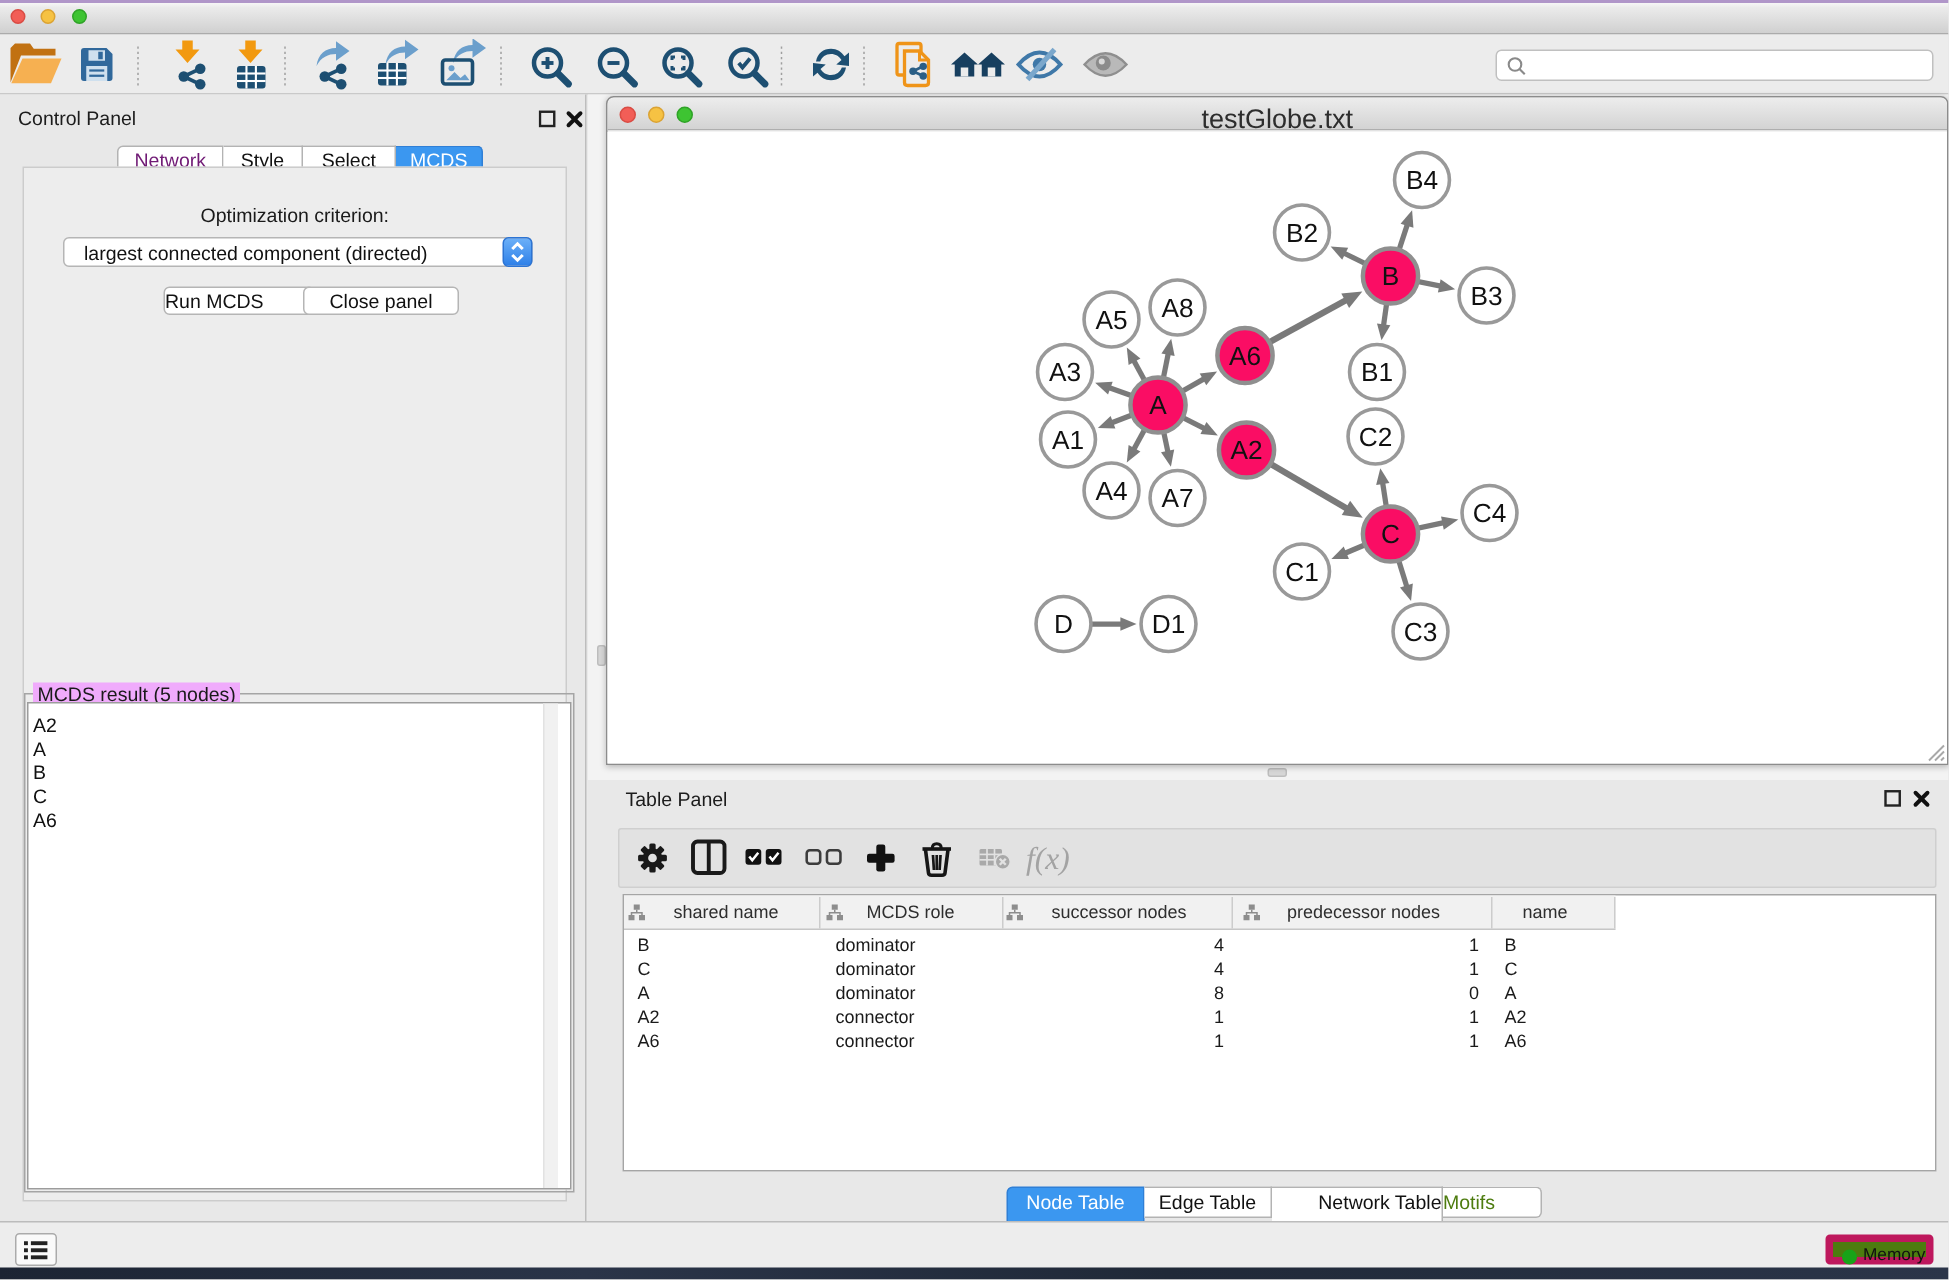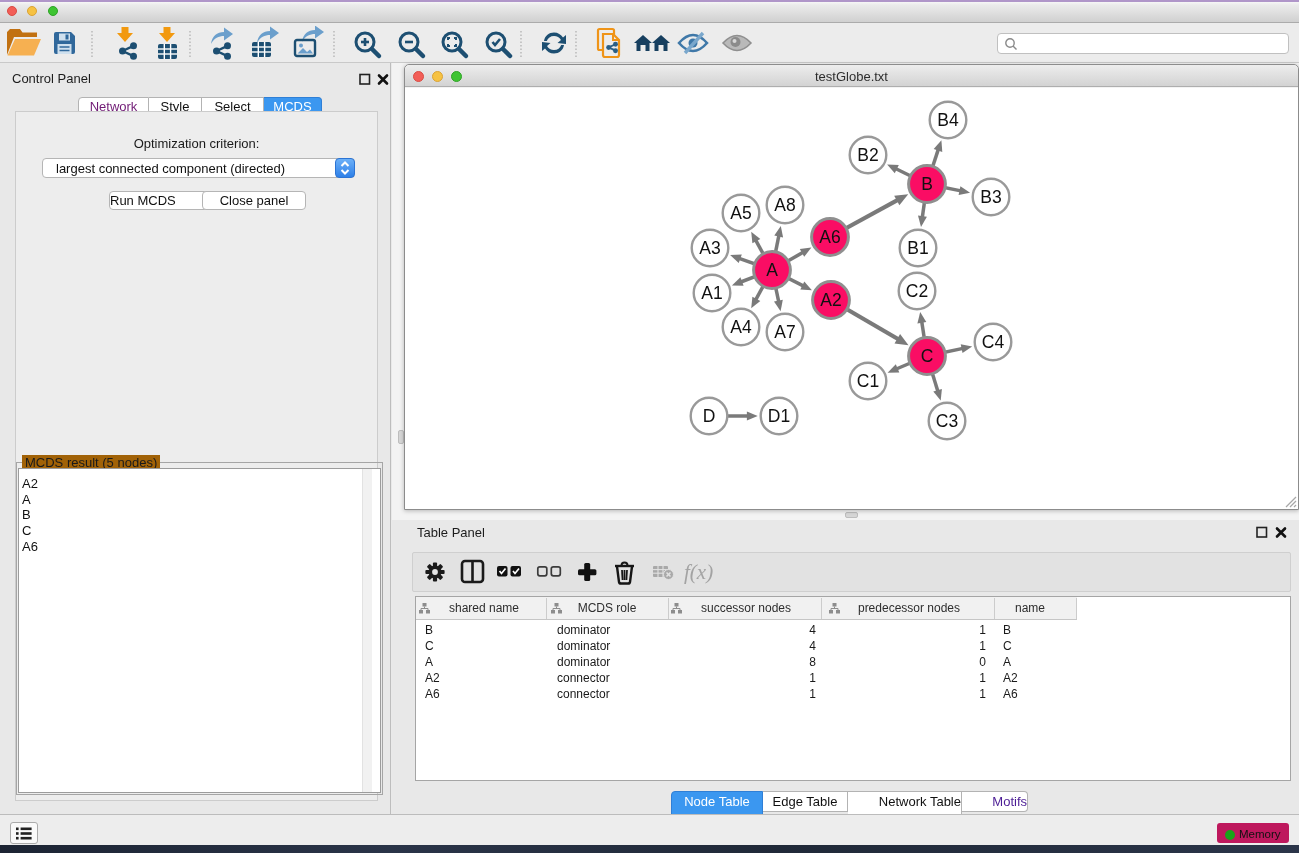--- a/index.html
+++ b/index.html
@@ -183,36 +183,36 @@
  <svg class="abs" style="right:2px;top:1px" width="14" height="16">
       <path d="M3.5,6 L7,2.5 L10.5,6" fill="none" stroke="#fff" stroke-width="2"></path>
       <path d="M3.5,10 L7,13.5 L10.5,10" fill="none" stroke="#fff" stroke-width="2"></path>
     </svg>
 </div>
 
 <div class="abs" style="left:109px;top:191px;width:101px;height:19px;background:#fff;border:1px solid #b5b5b5;border-radius:4px;font-size:13px;line-height:18px;color:#111">Run MCDS</div>
 <div class="abs" style="left:202px;top:191px;width:104px;height:19px;background:#fff;border:1px solid #b5b5b5;border-radius:4px;font-size:13px;text-align:center;line-height:18px;color:#111">Close panel</div>
 
 <div class="abs" style="left:16px;top:462px;width:367px;height:333px;border:1px solid #a5a5a5"></div>
-<div class="abs" style="left:22px;top:455px;background:#a16207;padding:0 3px;font-size:13px;color:#1a1a1a">MCDS result (5 nodes)</div>
+<div class="abs" style="left:22px;top:455px;background:#f0abfc;padding:0 3px;font-size:13px;color:#1a1a1a">MCDS result (5 nodes)</div>
 <div class="abs" style="left:18px;top:468px;width:363px;height:325px;background:#fff;border:1px solid #9c9c9c"></div>
 <div class="abs" style="left:362px;top:469px;width:10px;height:323px;background:#f1f1f1;border-left:1px solid #e2e2e2"></div>
 <div class="abs" style="left:22px;top:476px;font-size:13px;color:#111;line-height:15.7px">A2<br>A<br>B<br>C<br>A6</div>
 
 <div class="abs" style="left:392px;top:63px;width:907px;height:457px;background:#f3f3f3"></div>
 
 <div class="abs" style="left:398px;top:430px;width:6px;height:14px;background:#d6d6d6;border:1px solid #bdbdbd;border-radius:2px"></div>
 <div class="abs" style="left:845px;top:512px;width:13px;height:6px;background:#d6d6d6;border:1px solid #bdbdbd;border-radius:2px"></div>
 
 <div class="abs" style="left:404px;top:64px;width:895px;height:446px;border:1px solid #8c8c8c;border-radius:5px 5px 0 0;box-shadow:0 1px 4px rgba(0,0,0,0.25)">
  <div class="abs" style="left:0;top:0;right:0;height:22px;background:linear-gradient(#ededed,#d3d3d3);border-bottom:1px solid #aeaeae;border-radius:5px 5px 0 0">
   <div class="tl" style="left:8px;top:6px;width:11px;height:11px;background:#f25e57;border:1px solid #d94c44"></div>
   <div class="tl" style="left:27px;top:6px;width:11px;height:11px;background:#f6c243;border:1px solid #dba334"></div>
   <div class="tl" style="left:46px;top:6px;width:11px;height:11px;background:#3ec432;border:1px solid #2fa327"></div>
-  <div class="abs" style="left:0;right:0;top:4px;text-align:center;font-size:13px;color:#2d2d2d">testGlobe.txt</div>
+  <div class="abs" style="left:0;right:0;top:4px;text-align:center;font-size:18px;color:#2d2d2d">testGlobe.txt</div>
  </div>
  <div class="abs" style="left:0;top:23px;right:0;bottom:0;background:#fff"></div>
  <svg class="abs" style="right:1px;bottom:1px" width="13" height="13">
       <g stroke="#a8a8a8" stroke-width="1.3">
         <line x1="12" y1="2" x2="2" y2="12"></line>
         <line x1="12" y1="6" x2="6" y2="12"></line>
         <line x1="12" y1="10" x2="10" y2="12"></line>
       </g>
     </svg>
 </div>
@@ -418,32 +418,32 @@
 </svg>
 <div class="abs" style="left:425px;top:622px;font-size:12px;color:#1a1a1a;line-height:16px">B<br>C<br>A<br>A2<br>A6</div>
 <div class="abs" style="left:557px;top:622px;font-size:12px;color:#1a1a1a;line-height:16px">dominator<br>dominator<br>dominator<br>connector<br>connector</div>
 <div class="abs" style="left:740px;top:622px;width:76px;font-size:12px;color:#1a1a1a;line-height:16px;text-align:right">4<br>4<br>8<br>1<br>1</div>
 <div class="abs" style="left:910px;top:622px;width:76px;font-size:12px;color:#1a1a1a;line-height:16px;text-align:right">1<br>1<br>0<br>1<br>1</div>
 <div class="abs" style="left:1003px;top:622px;font-size:12px;color:#1a1a1a;line-height:16px">B<br>C<br>A<br>A2<br>A6</div>
 
 <div class="abs" style="left:671px;top:791px;width:92px;height:31px;background:#3b97f0;border:1px solid #2f7fd6;border-radius:4px 0 0 4px;font-size:13px;text-align:center;line-height:20px;color:#fff">Node Table</div>
 <div class="abs" style="left:763px;top:791px;width:85px;height:21px;background:#fff;border:1px solid #b3b3b3;border-left:none;font-size:13px;text-align:center;line-height:20px;color:#111">Edge Table</div>
 <div class="abs" style="left:848px;top:791px;width:114px;height:37px;background:#fff;border:1px solid #b3b3b3;border-left:none;font-size:13px;text-align:right;line-height:20px;color:#111">Network Table</div>
-<div class="abs" style="left:962px;top:791px;width:66px;height:21px;background:#fff;border:1px solid #b3b3b3;border-left:none;border-radius:0 4px 4px 0;font-size:13px;text-align:right;line-height:20px;color:#4c1d95">Motifs</div>
+<div class="abs" style="left:962px;top:791px;width:66px;height:21px;background:#fff;border:1px solid #b3b3b3;border-left:none;border-radius:0 4px 4px 0;font-size:13px;text-align:left;line-height:20px;color:#4d7c0f">Motifs</div>
 
 <div class="abs" style="left:0;top:814px;width:1299px;height:31px;background:#ededed;border-top:1px solid #bcbcbc"></div>
 <div class="abs" style="left:10px;top:822px;width:28px;height:22px;background:#fafafa;border:1px solid #ababab;border-radius:3px">
  <svg style="position:absolute;left:5px;top:4px" width="17" height="13">
       <g fill="#222">
         <rect x="0" y="0.5" width="2.6" height="2.6"></rect>
         <rect x="0" y="5.2" width="2.6" height="2.6"></rect>
         <rect x="0" y="9.9" width="2.6" height="2.6"></rect>
         <rect x="4.6" y="0.5" width="11" height="2.6"></rect>
         <rect x="4.6" y="5.2" width="11" height="2.6"></rect>
         <rect x="4.6" y="9.9" width="11" height="2.6"></rect>
       </g>
     </svg>
 </div>
-<div class="abs" style="left:1217px;top:823px;width:72px;height:20px;background:#be185d;border:2px solid #be185d;border-radius:3px">
+<div class="abs" style="left:1217px;top:823px;width:72px;height:20px;background:#4d7c0f;border:5px solid #be185d;border-radius:3px">
  <div class="abs" style="left:6px;top:5px;width:10px;height:10px;border-radius:50%;background:#18a318"></div>
  <div class="abs" style="left:20px;top:3px;font-size:11.5px;color:#111">Memory</div>
 </div>
 <div class="abs" style="left:0;top:845px;width:1299px;height:8px;background:linear-gradient(90deg,#1c2433,#2a3448 30%,#202938 60%,#2b3549)"></div>
 
 </body></html>

